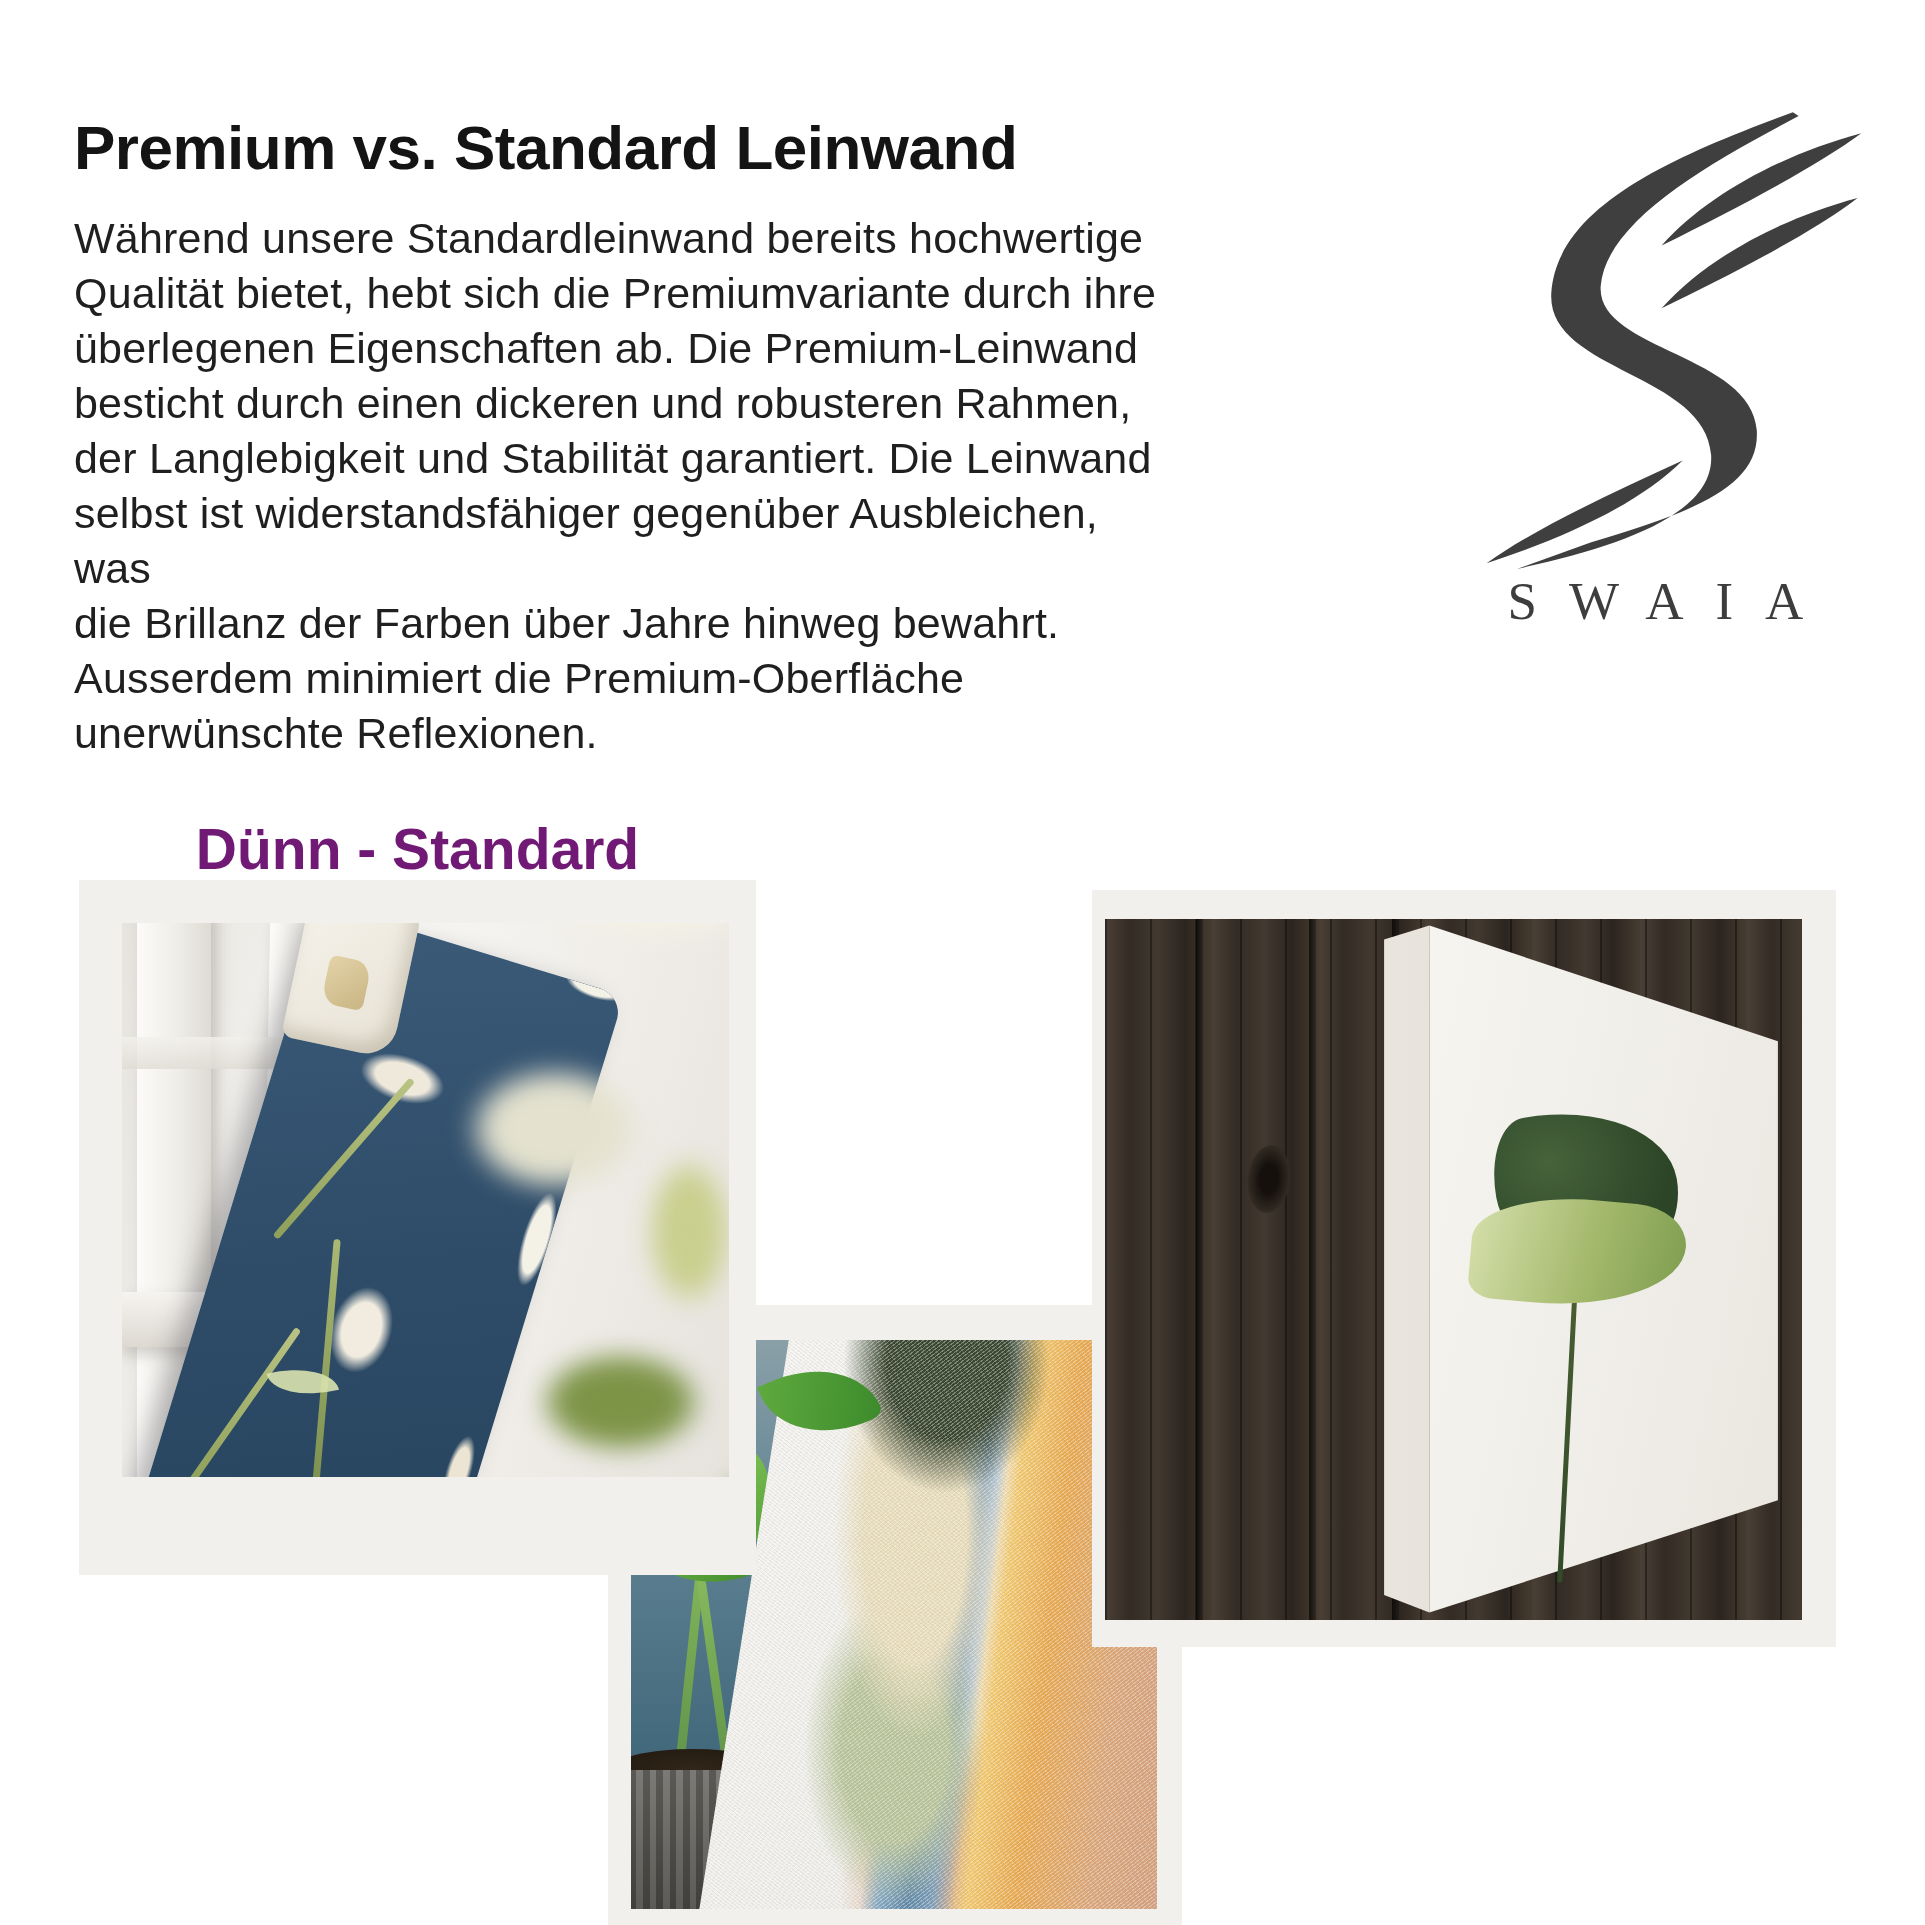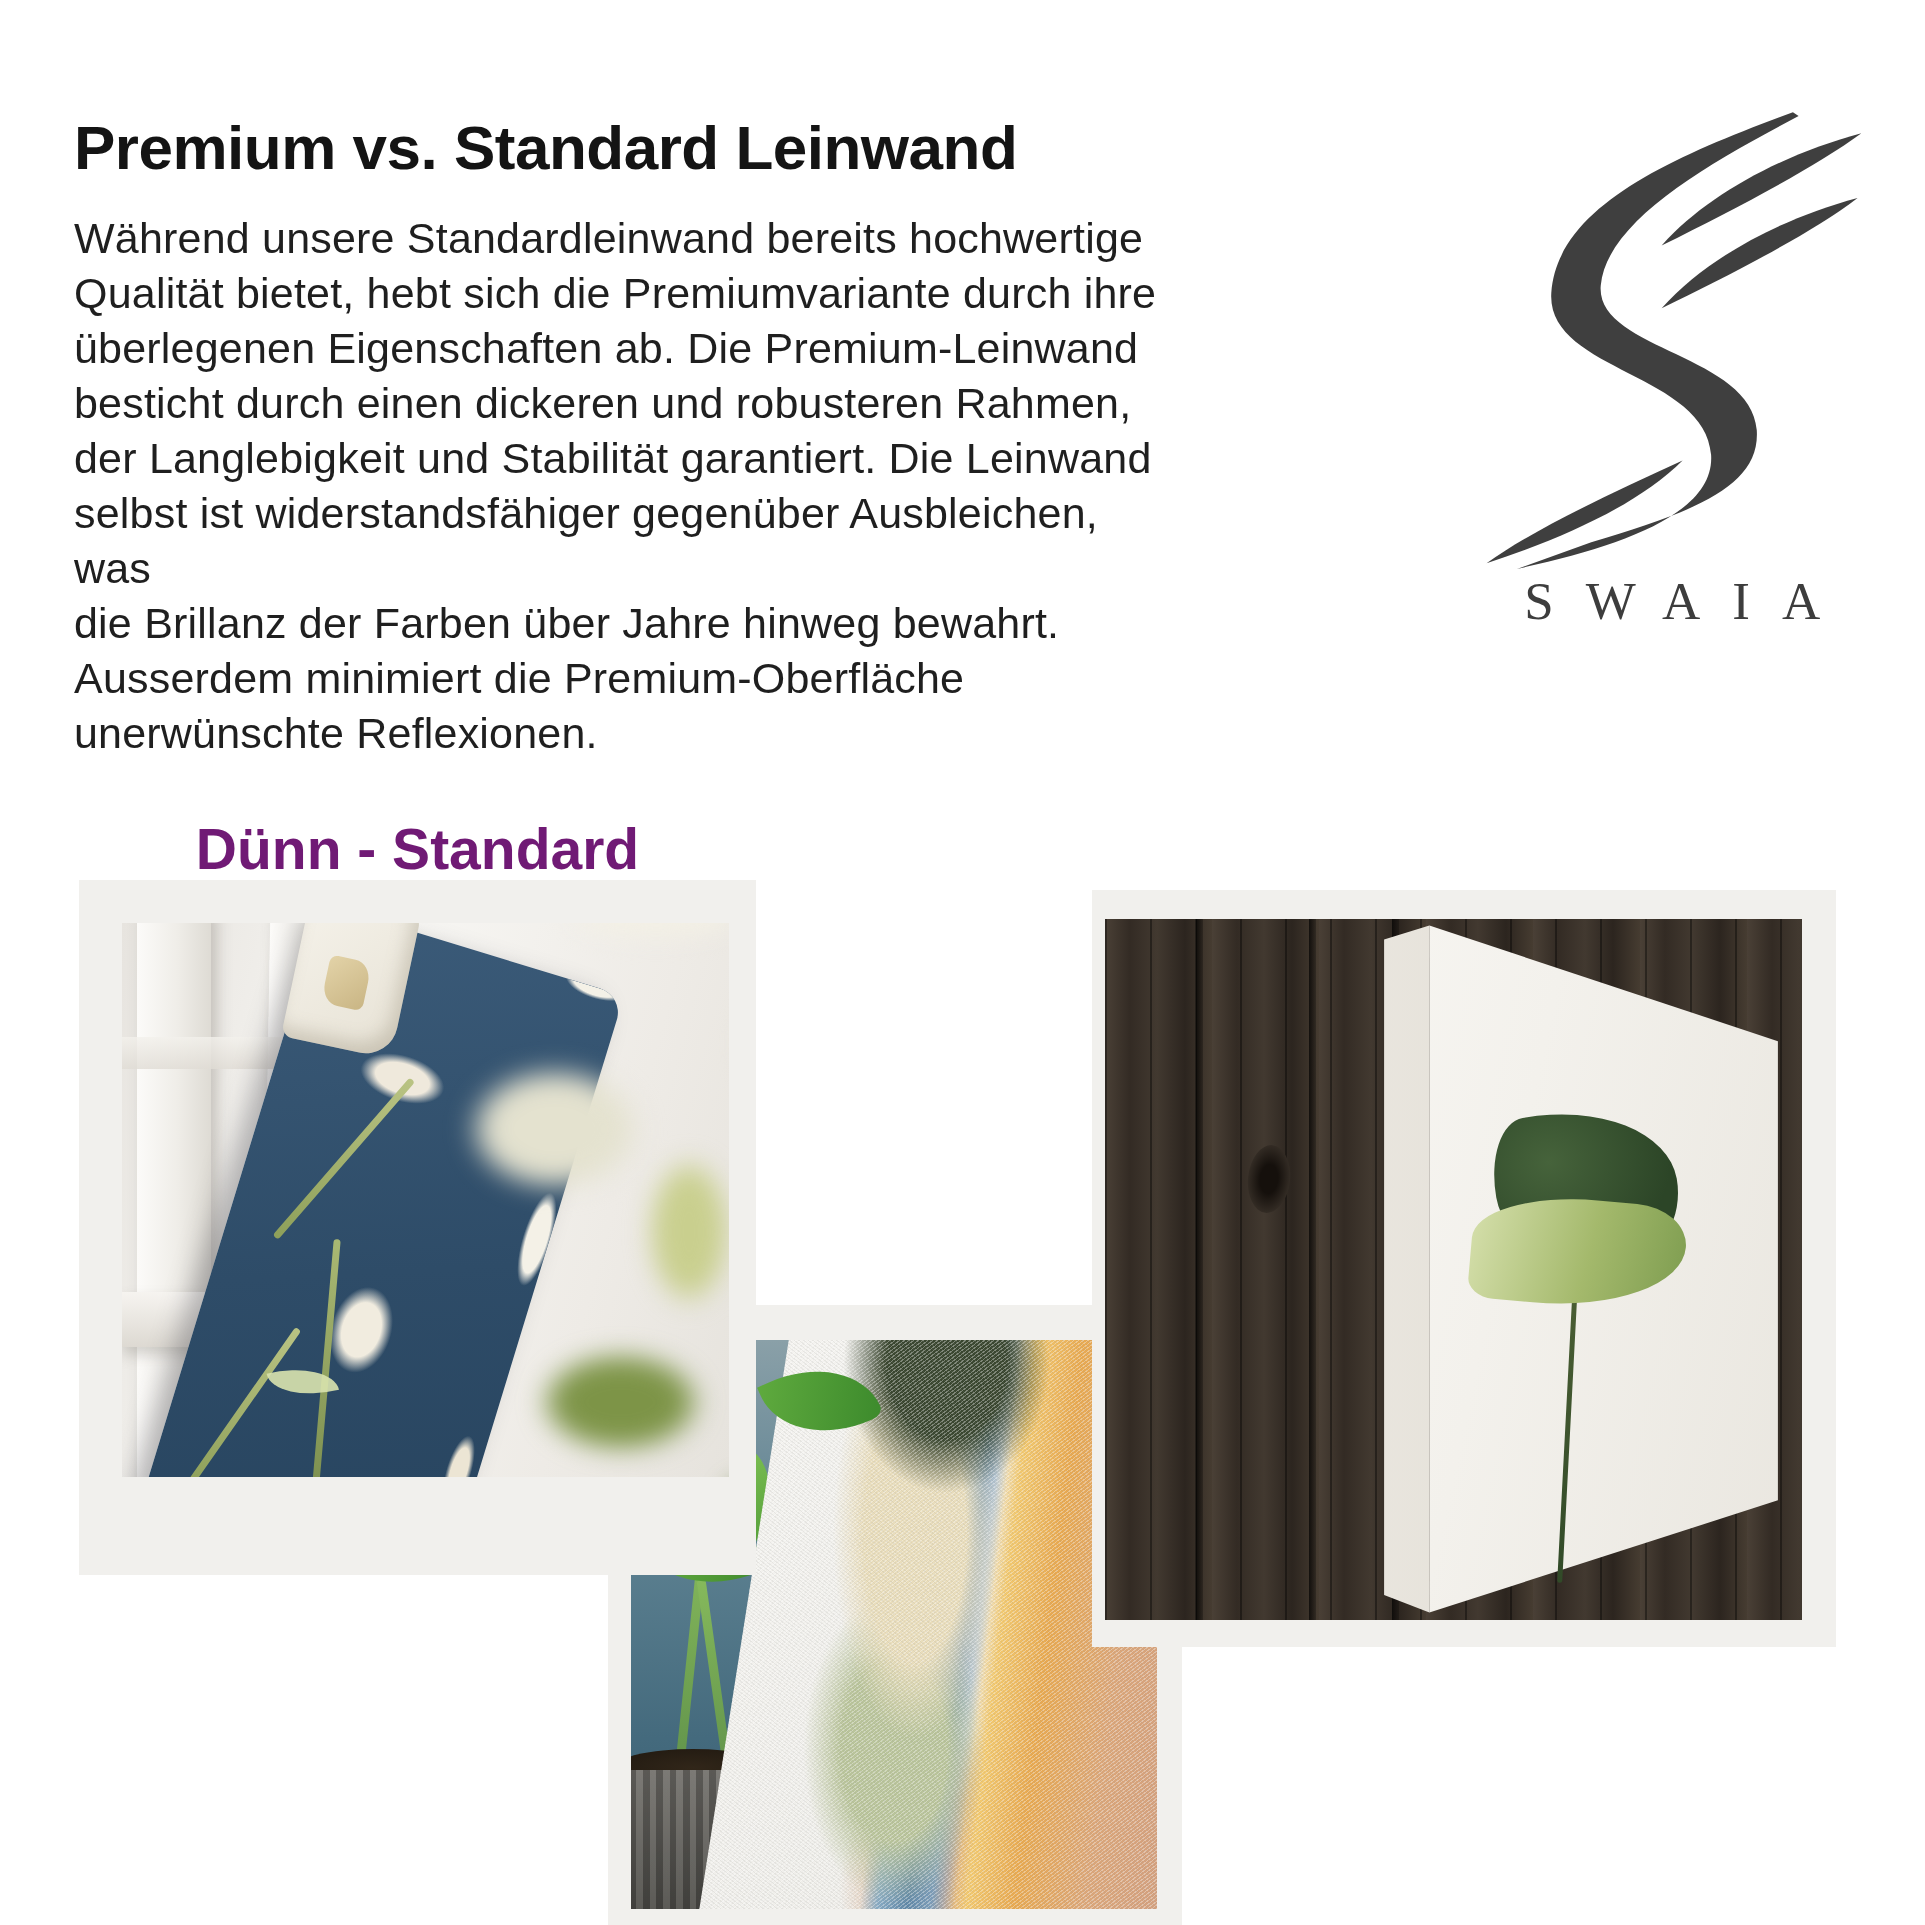--- a/index.html
+++ b/index.html
@@ -18,21 +18,21 @@
   .intro-text {
     position:absolute; left:74px; top:186px; width:1094px;
     font-size:43px; line-height:55px; color:#1f1f1f;
     white-space:pre-line; letter-spacing:0.2px;margin-top:25px;
   }
 
   
   .logo-wrap { position:absolute; left:1479px; top:95px; width:390px; height:552px; }
   .logo-glyph { position:absolute; left:0; top:0; width:390px; height:476px; }
   .logo-text {
-    position:absolute; left:0; top:476px; width:390px; text-align:center;
+    position:absolute; left:0; top:476px; width:390px; 
     font-family:"Liberation Serif", serif; font-size:53px; color:#3d3d3d;
     letter-spacing:32px; padding-left:28.5px;
   }
 
   
   .label-standard, .label-premium {
     position:absolute; top:816px; text-align:center;
     font-size:57px; font-weight:700; color:#701a75;
   }
   .label-standard { left:79px;  width:677px; }

